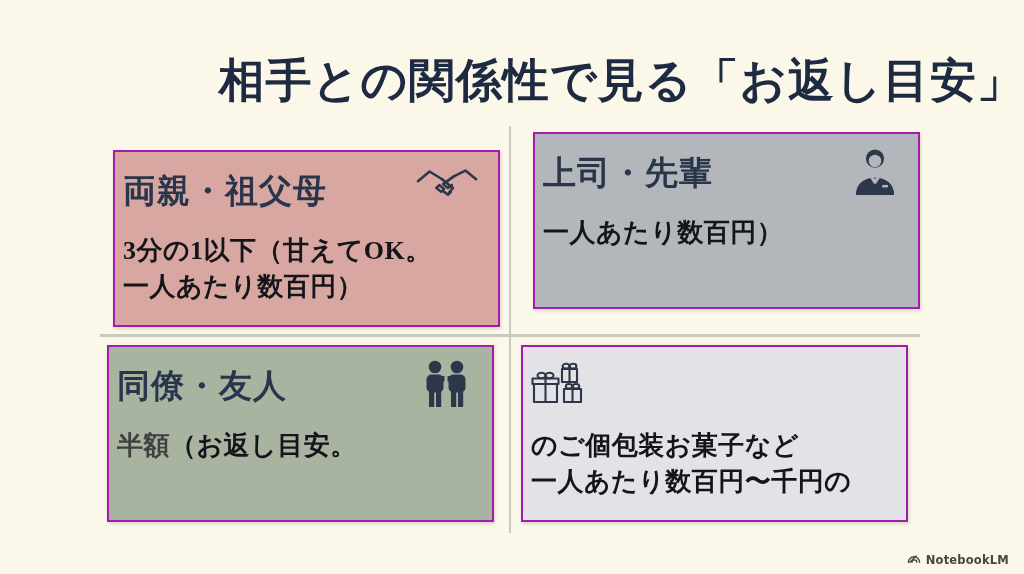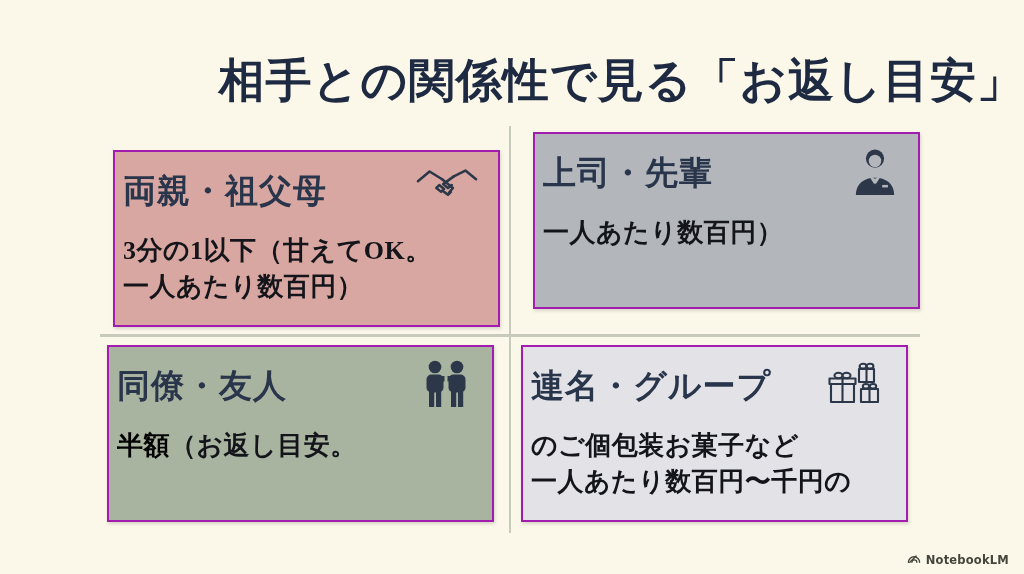--- a/index.html
+++ b/index.html
@@ -109,27 +109,26 @@
           <rect x="20" y="16" width="12" height="5.5" rx="2.7"></rect>
           <rect x="9" y="31" width="5.2" height="16"></rect>
           <rect x="16" y="31" width="5.2" height="16"></rect>
           <rect x="31" y="31" width="5.2" height="16"></rect>
           <rect x="38" y="31" width="5.2" height="16"></rect>
           <rect x="24.5" y="15" width="3" height="9" class="cutout"></rect>
         </svg>
       </span>
     </div>
     <div class="card-body">
-      <div><span class="hl" style="color: #000000;">半額</span><span>（お返し目安。</span></div>
+      <div><span class="hl" style="color: #404040;">半額</span><span>（お返し目安。</span></div>
     </div>
   </div>
 
   <div class="card" id="card-br" style="--card-bg: #E2E2E7;">
     <div class="card-head">
-      <div class="card-title">連名・グループ</div>
       <span class="card-icon">
         <svg width="58" height="48" viewBox="0 0 58 48" fill="none" stroke="currentColor" stroke-width="2.1" stroke-linejoin="round">
           <rect x="31" y="9" width="15" height="13"></rect>
           <line x1="38.5" y1="9" x2="38.5" y2="22"></line>
           <ellipse cx="35" cy="6.2" rx="3.4" ry="2.4"></ellipse>
           <ellipse cx="42" cy="6.2" rx="3.4" ry="2.4"></ellipse>
           <rect x="3" y="24" width="23" height="18"></rect>
           <rect x="1.5" y="18.5" width="26" height="5.5"></rect>
           <line x1="14.5" y1="18.5" x2="14.5" y2="42"></line>
           <ellipse cx="10.5" cy="15.5" rx="4" ry="2.7"></ellipse>

